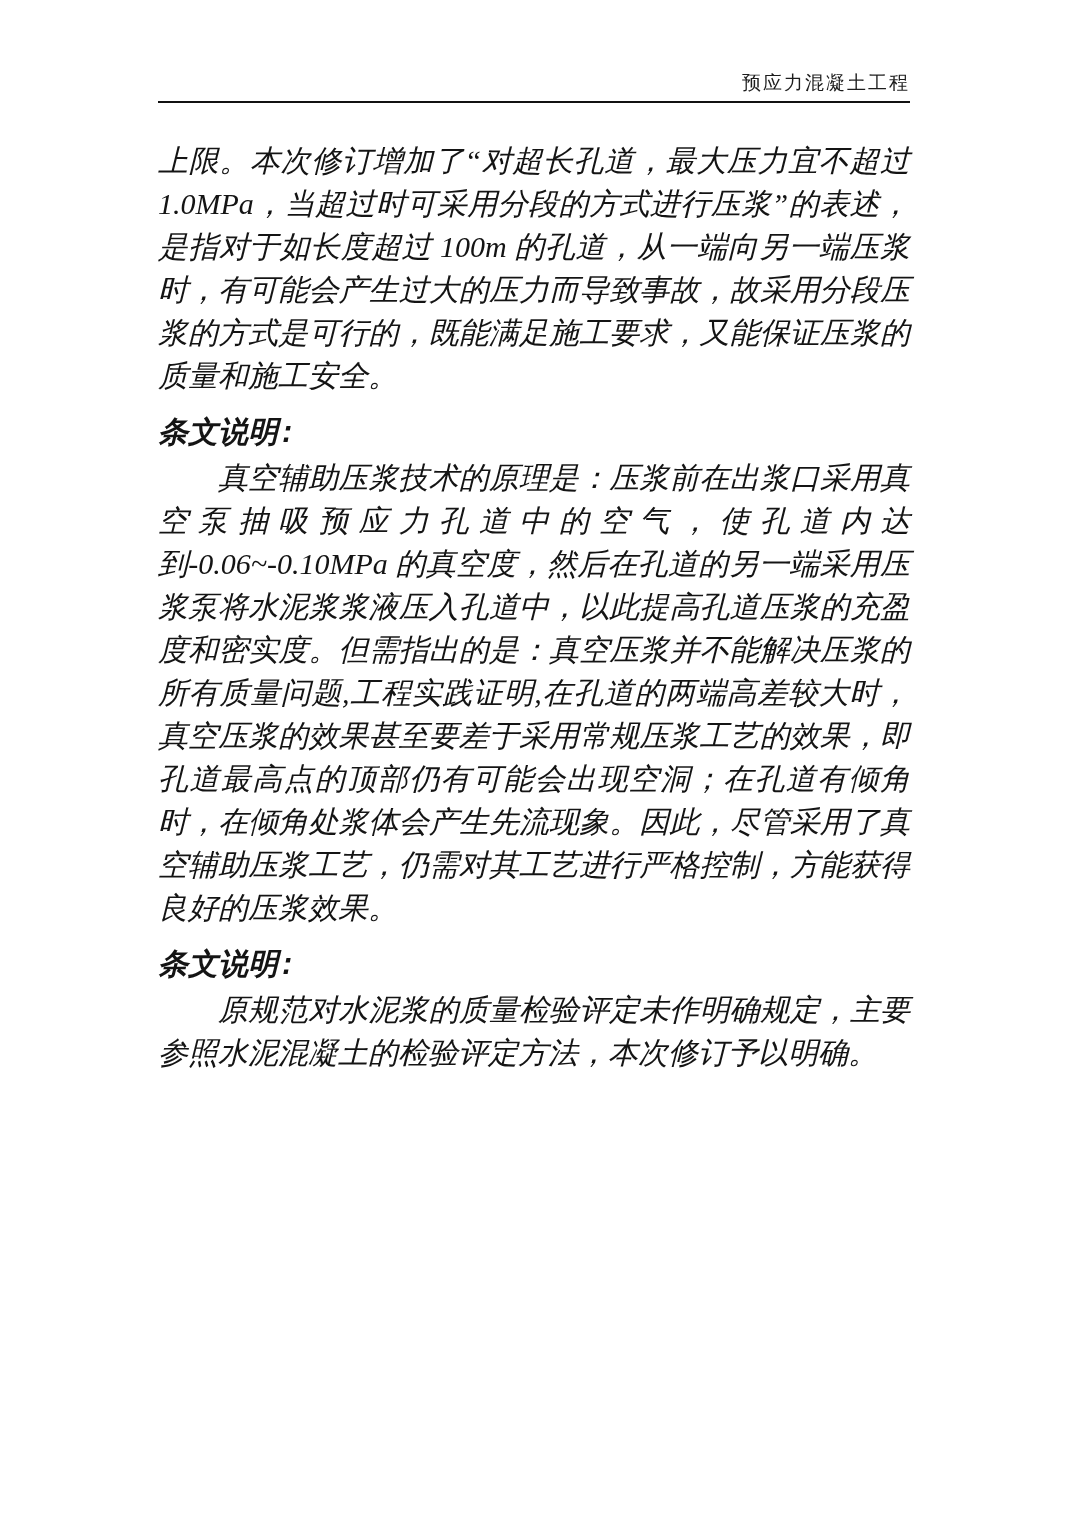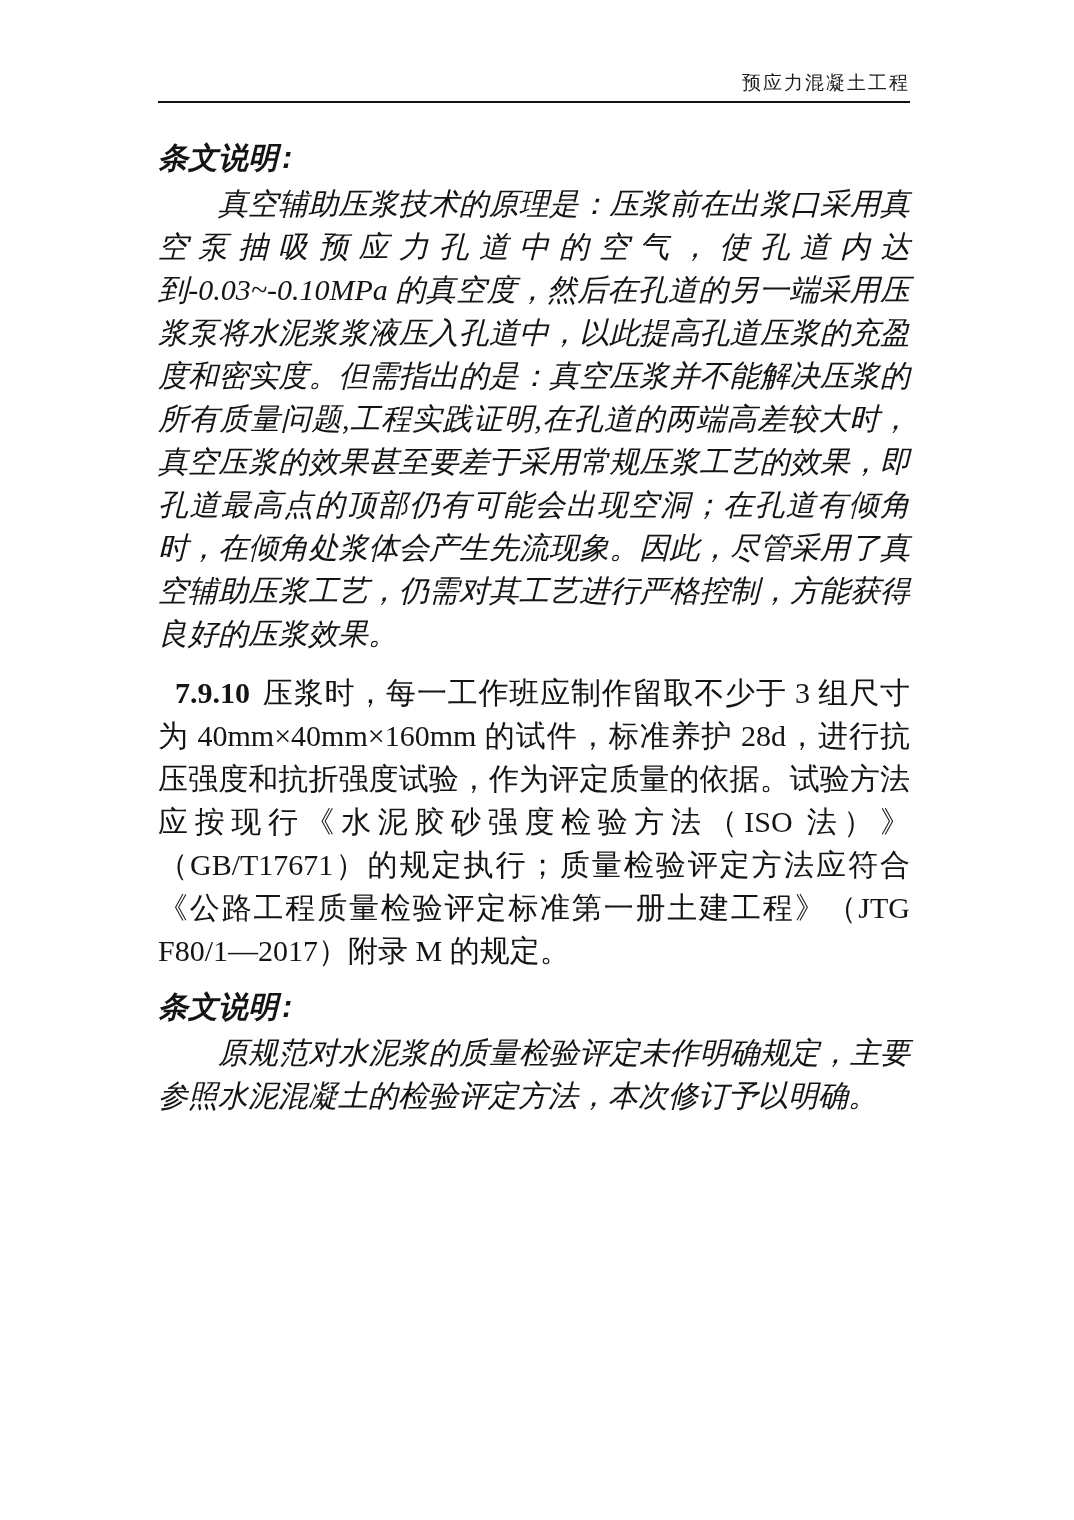--- a/index.html
+++ b/index.html
@@ -81,26 +81,26 @@
 
 <div class="page">
   <div class="content">
 
     <div class="page-header">
       <span class="title">预应力混凝土工程</span>
     </div>
 
     <div class="body-text">
 
+      <p class="kai first">上限。本次修订增加了“对超长孔道，最大压力宜不超过 1.0MPa，当超过时可采用分段的方式进行压浆”的表述，是指对于如长度超过 100m 的孔道，从一端向另一端压浆时，有可能会产生过大的压力而导致事故，故采用分段压浆的方式是可行的，既能满足施工要求，又能保证压浆的质量和施工安全。</p>
 
 
       <p class="commentary-label">条文说明:</p>
-      <p class="kai commentary">真空辅助压浆技术的原理是：压浆前在出浆口采用真空泵抽吸预应力孔道中的空气，使孔道内达到-0.03~-0.10MPa 的真空度，然后在孔道的另一端采用压浆泵将水泥浆浆液压入孔道中，以此提高孔道压浆的充盈度和密实度。但需指出的是：真空压浆并不能解决压浆的所有质量问题,工程实践证明,在孔道的两端高差较大时，真空压浆的效果甚至要差于采用常规压浆工艺的效果，即孔道最高点的顶部仍有可能会出现空洞；在孔道有倾角时，在倾角处浆体会产生先流现象。因此，尽管采用了真空辅助压浆工艺，仍需对其工艺进行严格控制，方能获得良好的压浆效果。</p>
+      <p class="kai commentary">真空辅助压浆技术的原理是：压浆前在出浆口采用真空泵抽吸预应力孔道中的空气，使孔道内达到-0.06~-0.10MPa 的真空度，然后在孔道的另一端采用压浆泵将水泥浆浆液压入孔道中，以此提高孔道压浆的充盈度和密实度。但需指出的是：真空压浆并不能解决压浆的所有质量问题,工程实践证明,在孔道的两端高差较大时，真空压浆的效果甚至要差于采用常规压浆工艺的效果，即孔道最高点的顶部仍有可能会出现空洞；在孔道有倾角时，在倾角处浆体会产生先流现象。因此，尽管采用了真空辅助压浆工艺，仍需对其工艺进行严格控制，方能获得良好的压浆效果。</p>
 
-      <p class="clause"><span class="clause-num">7.9.10</span><span>压浆时，每一工作班应制作留取不少于 3 组尺寸为 40mm×40mm×160mm 的试件，标准养护 28d，进行抗压强度和抗折强度试验，作为评定质量的依据。试验方法应按现行《水泥胶砂强度检验方法（ISO 法）》（GB/T17671）的规定执行；质量检验评定方法应符合《公路工程质量检验评定标准第一册土建工程》（JTG F80/1—2017）附录 M 的规定。</span></p>
 
       <p class="commentary-label">条文说明:</p>
       <p class="kai commentary">原规范对水泥浆的质量检验评定未作明确规定，主要参照水泥混凝土的检验评定方法，本次修订予以明确。</p>
 
     </div>
   </div>
 
   <div class="page-footer">
     <span>- 48 -</span>
   </div>

